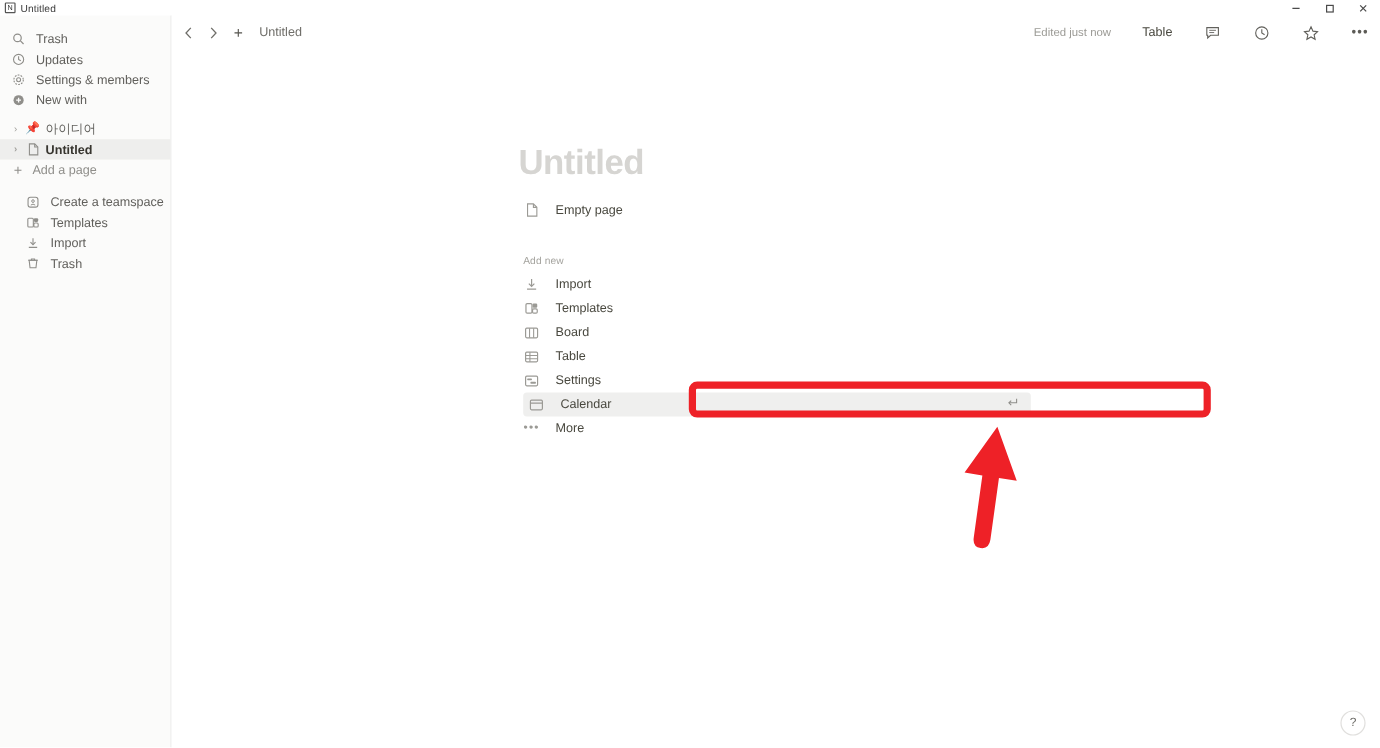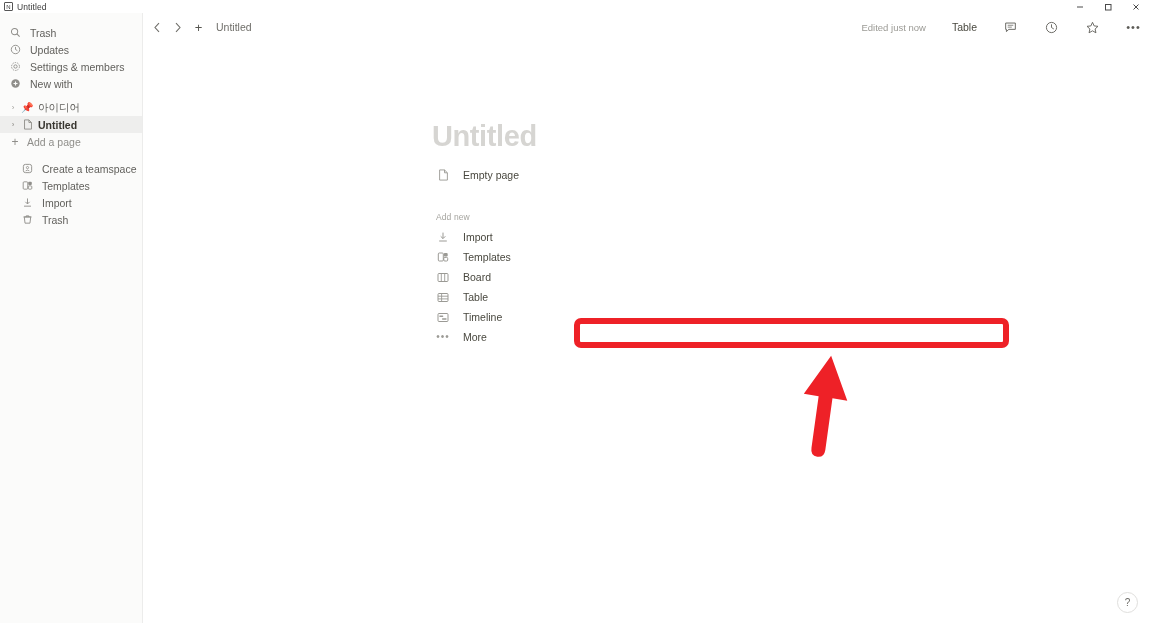--- a/index.html
+++ b/index.html
@@ -444,23 +444,38 @@
       </div>
 
       <div class="opt-row">
         <span class="oic">
           <svg width="12" height="11" viewBox="0 0 12 11">
               <rect x="1" y="1.5" width="10" height="8" rx="1" fill="none" stroke="#9b9a95" stroke-width="1"></rect>
               <rect x="2.3" y="3.4" width="4" height="1.5" rx=".6" fill="#9b9a95"></rect>
               <rect x="5" y="6.2" width="4.6" height="1.5" rx=".6" fill="#9b9a95"></rect>
             </svg>
         </span>
-        <span class="olabel">Timeline</span>
-      </div>
-
+        <span class="olabel">Settings</span>
+      </div>
+
+      <div class="opt-row cal-row">
+        <span class="oic">
+          <svg width="12" height="11" viewBox="0 0 12 11">
+              <rect x="1" y="1.5" width="10" height="8" rx="1" fill="none" stroke="#9b9a95" stroke-width="1"></rect>
+              <line x1="1" y1="3.9" x2="11" y2="3.9" stroke="#9b9a95" stroke-width="1"></line>
+            </svg>
+        </span>
+        <span class="olabel">Calendar</span>
+        <span class="enter-ic">
+          <svg width="11" height="11" viewBox="0 0 12 12">
+              <path d="M10 2.4 V6.2 H3.1" fill="none" stroke="#8f8e8a" stroke-width="1"></path>
+              <path d="M5.1 4.2 L3 6.2 L5.1 8.3" fill="none" stroke="#8f8e8a" stroke-width="1"></path>
+            </svg>
+        </span>
+      </div>
 
       <div class="opt-row">
         <span class="oic dots3" style="color:#9b9a95;font-size:10px;">•••</span>
         <span class="olabel">More</span>
       </div>
     </div>
 
     <div class="hl-wrap"></div>
 
     <div class="arrow-annot">

